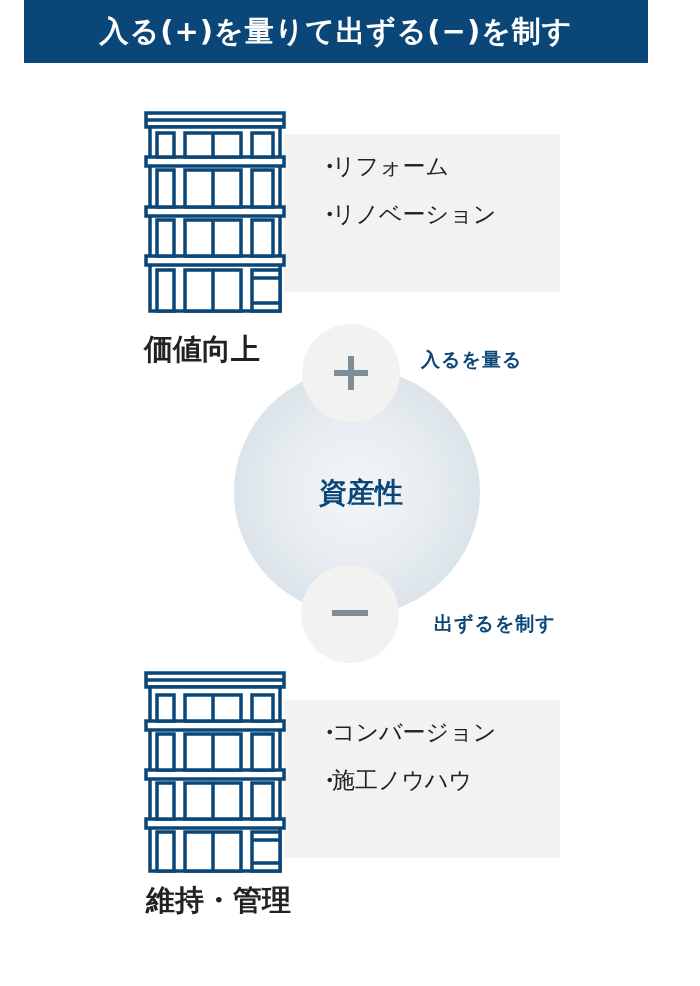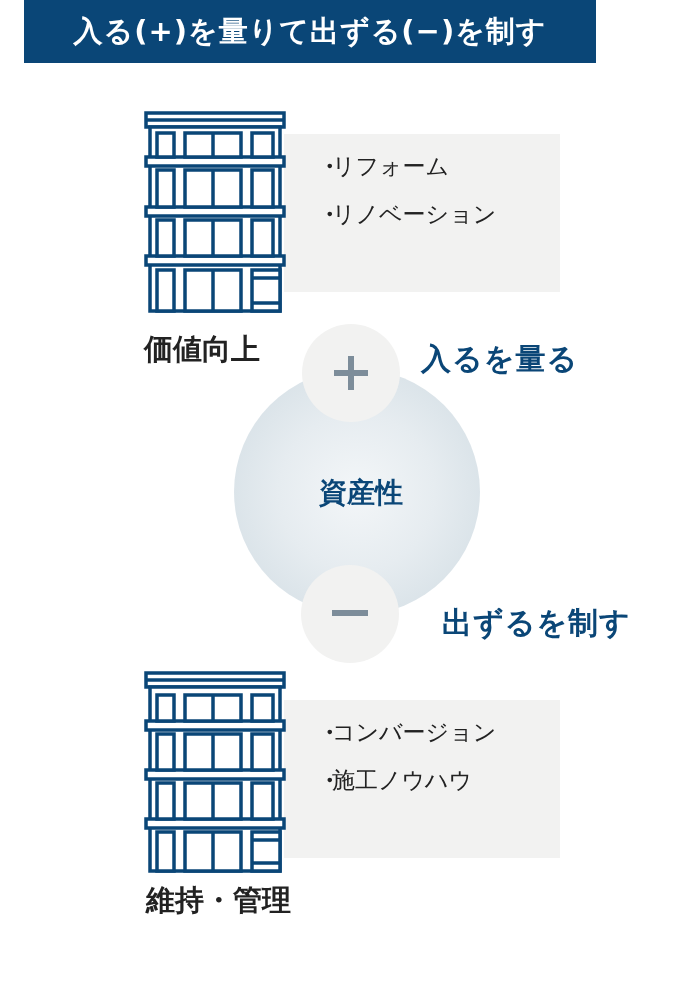--- a/index.html
+++ b/index.html
@@ -1,38 +1,38 @@
 <!DOCTYPE html>
 <html><head>
   <meta charset="utf-8">
   <style>
     html, body { margin:0; padding:0; background:#ffffff; }
     body { width:700px; height:986px; position:relative; overflow:hidden;
            font-family:"DejaVu Sans","Liberation Sans",sans-serif; }
-    .banner { position:absolute; left:24px; top:0; width:572px; height:63px;
+    .banner { position:absolute; left:24px; top:0; width:624px; height:63px;
               background:#0a4677;
               clip-path: polygon(0 0, 100% 0, 100% 48px, 645px 63px, 0 63px); }
     .banner-title { position:absolute; left:0; right:0; top:12px; text-align:center;
                     color:#ffffff; font-size:29px; font-weight:bold; letter-spacing:1px; line-height:38px; }
     .building { position:absolute; left:144px; width:142px; height:204px; }
     .building svg { width:142px; height:204px; display:block; }
     .info-box { position:absolute; left:284px; width:276px; background:#f2f2f1; }
     .info-list { list-style:none; margin:0; padding:0; position:absolute; left:34px; top:14px; }
     .info-item { font-size:23px; color:#222; height:48px; line-height:36px; white-space:nowrap; }
     .info-item .dot { display:inline-block; width:14px; font-weight:bold; }
     .caption { position:absolute; font-size:29px; font-weight:bold; color:#222; line-height:34px; white-space:nowrap; }
     .big-circle { position:absolute; left:234px; top:369px; width:246px; height:246px; border-radius:50%;
                   background: radial-gradient(circle at 50% 50%, #f3f6f8 0%, #e6ecf0 45%, #cfdbe2 100%); }
     .center-label { position:absolute; left:0; right:0; top:109px; text-align:center;
                     font-size:28px; font-weight:bold; color:#0a4677; line-height:30px;padding-left:8px; }
     .small-circle { position:absolute; width:98px; height:98px; border-radius:50%; background:#f2f2f1; }
     .plus-h { position:absolute; left:32px; top:46px; width:34px; height:6px; background:#7d8d9a; }
     .plus-v { position:absolute; left:46px; top:32px; width:6px; height:34px; background:#7d8d9a; }
     .minus-h { position:absolute; left:31px; top:45px; width:36px; height:6px; background:#7d8d9a; }
-    .accent-label { position:absolute; font-size:30px; font-weight:bold; color:#0a4677; white-space:nowrap; letter-spacing:1px; line-height:30px; }
+    .accent-label { position:absolute; font-size:19px; font-weight:bold; color:#0a4677; white-space:nowrap; letter-spacing:1px; line-height:30px; }
   </style>
 </head>
 <body>
 
 <div class="banner">
   <div class="banner-title">入る(+)を量りて出ずる(−)を制す</div>
 </div>
 
 <div class="info-box" style="top:134px;height:158px;">
   <ul class="info-list">
@@ -90,21 +90,21 @@
     <span class="plus-h"></span><span class="plus-v"></span>
   </span>
 </div>
 <div class="accent-label" style="left:421px;top:344px;">入るを量る</div>
 
 <div class="small-circle" style="left:301px;top:565px;">
   <span>
     <span class="minus-h"></span>
   </span>
 </div>
-<div class="accent-label" style="left:434px;top:608px;margin-left:8px;">出ずるを制す</div>
+<div class="accent-label" style="left:434px;top:608px;">出ずるを制す</div>
 
 <div class="info-box" style="top:700px;height:158px;">
   <ul class="info-list">
     <li class="info-item"><span class="dot">・</span><span>コンバージョン</span></li>
     <li class="info-item"><span class="dot">・</span><span>施工ノウハウ</span></li>
   </ul>
 </div>
 
 <div class="building" style="top:670px;">
   <svg viewBox="0 0 142 204" xmlns="http://www.w3.org/2000/svg">

